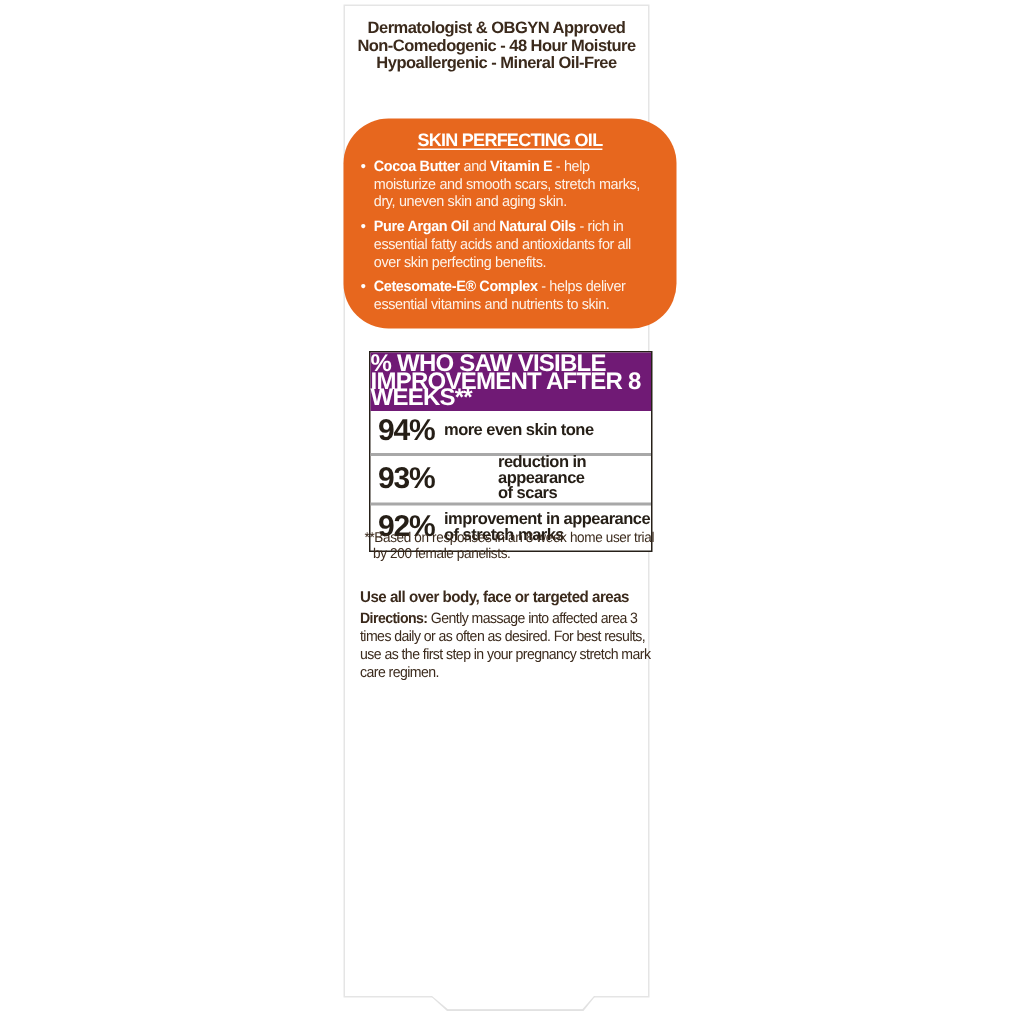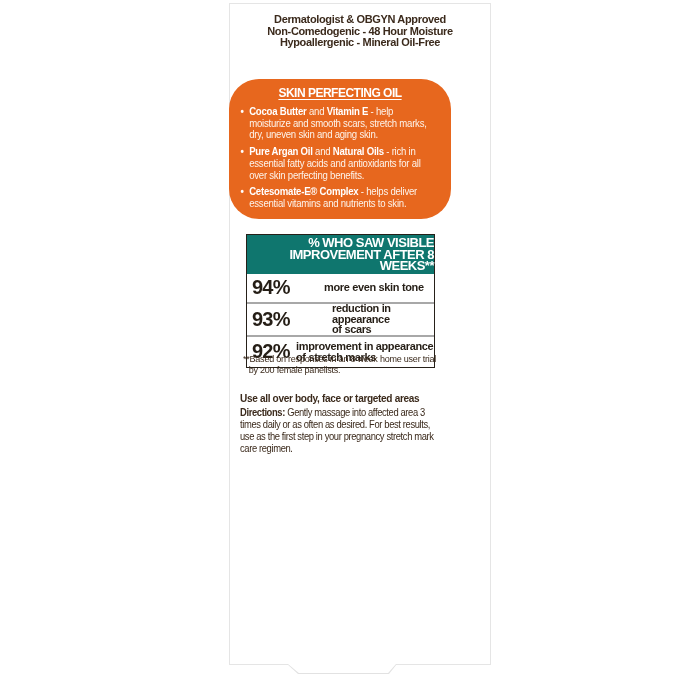--- a/index.html
+++ b/index.html
@@ -1,21 +1,21 @@
 <!DOCTYPE html>
 <html><head>
 <meta charset="utf-8">
 <style>
   * { margin:0; padding:0; box-sizing:border-box; }
   html,body { width:679px; height:679px; background:#ffffff; overflow:hidden;
               font-family:"Liberation Sans", sans-serif; }
   .page { position:relative; width:679px; height:679px; background:#fff; }
 
   
-  .panel { position:absolute; left:229px; top:3px; width:262px; height:662px;
+  .panel { position:absolute; left:229px; top:3px; width:204px; height:662px;
            background:#fff; border:1px solid #e5e5e5; }
 
   
   .claims { position:absolute; left:0; right:0; top:10px; text-align:center;
             font-weight:bold; font-size:11px; line-height:11.6px;
             letter-spacing:-0.35px; color:#3b2a1c; }
 
   
   .orange { position:absolute; left:-1px; width:222px; top:75px; height:140px;
             background:#e7671e; color:#fff;border-radius:30px; }
@@ -26,25 +26,25 @@
              line-height:11.7px; letter-spacing:-0.25px;
              transform:scaleX(0.96); transform-origin:0 0; }
   .bullet { position:relative; padding-left:9px; margin-bottom:5px;
             white-space:pre-line; color:#fdf3ea; }
   .bullet .dot { position:absolute; left:0; top:0; color:#fff; font-weight:bold; }
   .bullet .bseg { font-weight:bold; color:#ffffff; }
 
   
   .rtable { position:absolute; left:16px; top:230px; width:189px;
             border:1px solid #262019; background:#fff; }
-  .thead { background:#0f766e; color:#fff; text-align:right; font-weight:bold;
-           font-size:13px; line-height:11.5px; letter-spacing:-0.5px;
+  .thead { background:#701a75; color:#fff; text-align:left; font-weight:bold;
+           font-size:16px; line-height:11.5px; letter-spacing:-0.5px;
            padding:2px 0 2px 0; white-space:pre-line; }
   .trow { display:flex; align-items:center; }
-  .trow.r0 { height:28px;gap:28px; } .trow.r1 { height:31px;gap:36px; } .trow.r2 { height:30px; }
+  .trow.r0 { height:28px; } .trow.r1 { height:31px;gap:36px; } .trow.r2 { height:30px; }
   .sep { height:2px; background:#a8a8a8; }
   .pct { width:44px; padding-left:5px; font-weight:bold; font-size:20px;
          letter-spacing:-0.8px; color:#251e16; flex:none; }
   .tdesc { font-weight:bold; font-size:11px; line-height:10.8px;
            letter-spacing:-0.35px; color:#251e16; white-space:pre-line;
            padding-left:5px; }
 
   .footnote { position:absolute; left:13px; top:350px; width:215px;
               font-size:9.5px; line-height:10.8px; letter-spacing:-0.25px;
               color:#3b2a1c; white-space:pre-line; padding-left:6px;

